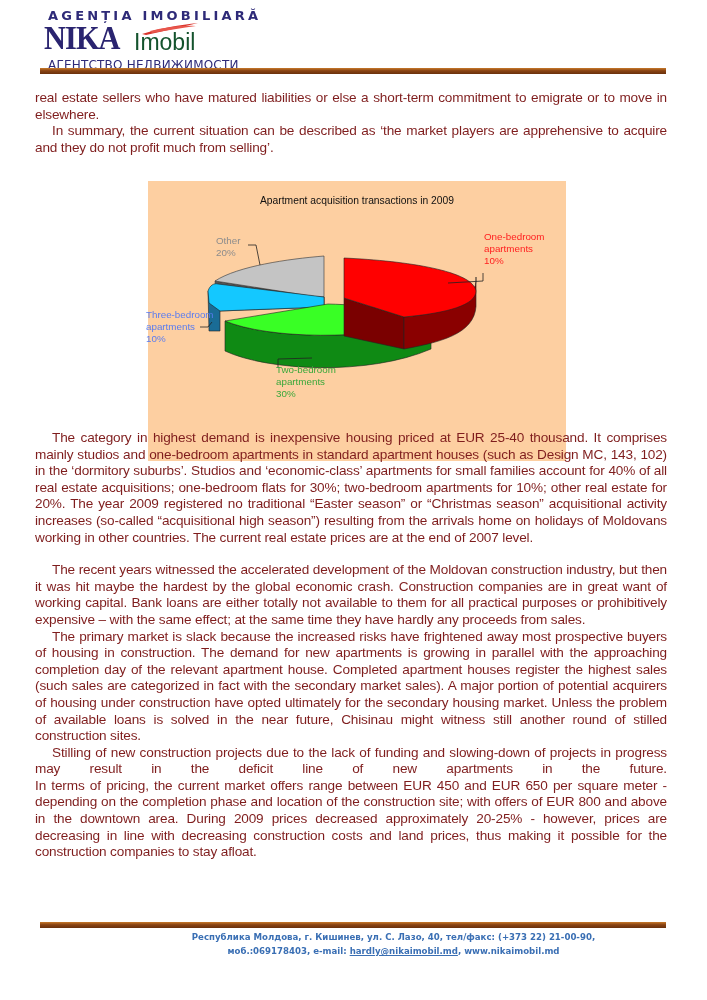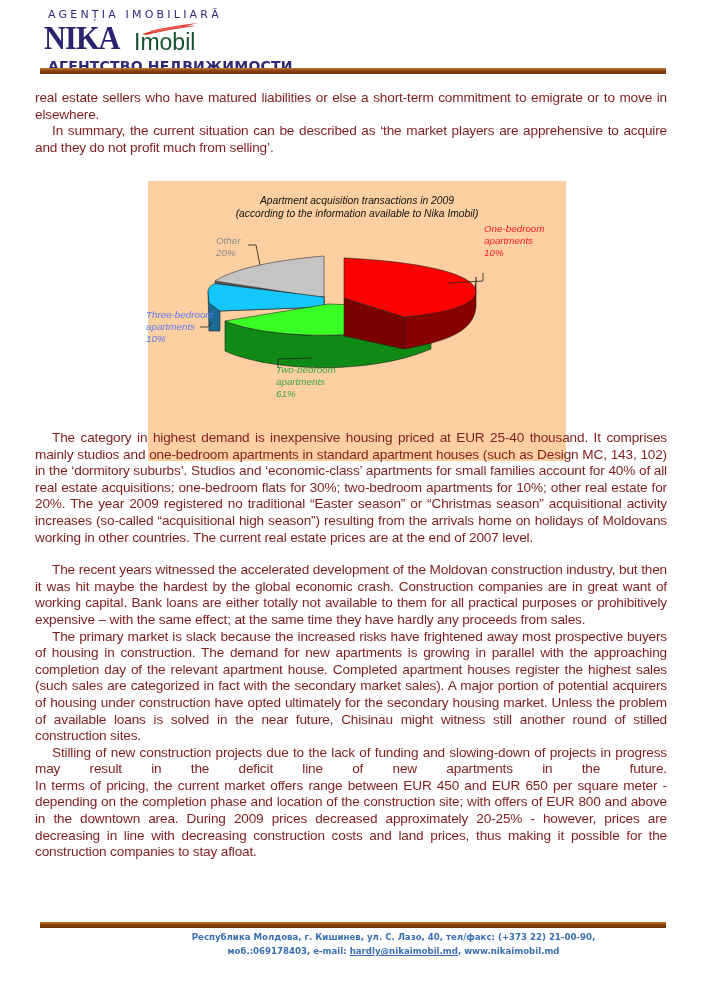--- a/index.html
+++ b/index.html
@@ -1,30 +1,30 @@
 <!DOCTYPE html>
 <html><head>
 <meta charset="utf-8">
 <style>
   html, body { margin:0; padding:0; background:#ffffff; }
   body { width:707px; height:1000px; position:relative; overflow:hidden; font-family:"Liberation Sans", sans-serif; color:#111; }
   .header { position:absolute; left:40px; top:6px; width:600px; height:80px; }
-  .logo-top { position:absolute; left:8px; top:2px; font-size:11px; font-weight:normal; letter-spacing:3.2px; color:#2e2a78; font-family:"DejaVu Sans", sans-serif; }
+  .logo-top { position:absolute; left:8px; top:2px; font-size:13px; font-weight:bold; letter-spacing:3.2px; color:#2e2a78; font-family:"DejaVu Sans", sans-serif; }
   .logo-nika { position:absolute; left:4px; top:14px; font-size:33px; font-weight:bold; color:#2a2470; font-family:"Liberation Serif", serif; letter-spacing:-1px; transform:scaleX(0.92); transform-origin:left; }
   .logo-imobil { position:absolute; left:94px; top:23px; font-size:23px; color:#14532d; font-family:"Liberation Sans", sans-serif; }
   .logo-swoosh { position:absolute; left:100px; top:16px; }
-  .logo-ru { position:absolute; left:8px; top:52px; font-size:14px; font-weight:bold; color:#2e2a78; font-family:"DejaVu Sans", sans-serif; letter-spacing:0.2px; }
+  .logo-ru { position:absolute; left:8px; top:52px; font-size:12px; font-weight:normal; color:#2e2a78; font-family:"DejaVu Sans", sans-serif; letter-spacing:0.2px; }
   .rule { position:absolute; left:40px; width:626px; height:6px; background:linear-gradient(#c87a2a 0%, #8a4414 45%, #6a300c 100%); }
   .rule.top { top:68px; }
   .rule.bottom { top:922px; }
   .text { position:absolute; left:35px; width:632px; font-size:13.6px; line-height:16.6px; text-align:justify; font-family:"Liberation Sans", sans-serif; color:#7f1d1d; letter-spacing:-0.15px; }
   .text p { margin:0; }
   .indent { text-indent:17px; }
   .italic { font-style:italic; }
-  .chart { position:absolute; left:148px; top:181px; width:418px; height:280px; background:#fdcfa1;font-style:italic; }
+  .chart { position:absolute; left:148px; top:181px; width:418px; height:280px; background:#fdcfa1; }
   .chart-title { position:absolute; left:0; top:13px; width:418px; text-align:center; font-size:10.3px; line-height:13px; color:#111; font-family:"Liberation Sans", sans-serif; }
   .lbl { position:absolute; text-align:left; font-size:9.8px; line-height:12px; font-family:"Liberation Sans", sans-serif; }
   .footer { position:absolute; left:0; width:707px; text-align:center; font-size:8.6px; line-height:14px; font-weight:bold; color:#3a6fb4; font-family:"DejaVu Sans", sans-serif;padding-left:40px; }
   .footer a { color:#3a6fb4; text-decoration:underline; }
 </style>
 </head>
 <body>
 
 <div class="header">
   <div class="logo-top">AGENȚIA IMOBILIARĂ</div>
@@ -39,21 +39,20 @@
 <div class="rule top"></div>
 
 <div class="text" style="top:90px;">
   <p>real estate sellers who have matured liabilities or else a short-term commitment to emigrate or to move in elsewhere.</p>
   <p class="indent">In summary, the current situation can be described as ‘the market players are apprehensive to acquire and they do not profit much from selling’.</p>
 </div>
 
 <div class="chart">
   <div class="chart-title">
     <div>Apartment acquisition transactions in 2009</div>
-    <div>(according to the information available to Nika Imobil)</div>
   </div>
 
   <svg width="418" height="220" viewBox="0 0 418 220" style="position:absolute;left:0;top:0;">
 
     <path d="M67 100 L68 112 L176 129 L176 117 Z" fill="#555" stroke="#333" stroke-width="0.6"></path>
     <path d="M67 100 C 90 85, 140 78, 176 75 L176 117 Z" fill="#c4c4c4" stroke="#333" stroke-width="0.6"></path>
 
     <path d="M60 110 L61 150 L72 150 L72 130 L176 126 L176 116 Z" fill="#1a6c96" stroke="#222" stroke-width="0.6"></path>
     <path d="M60 110 C 62 104, 66 102, 70 103 L176 116 L176 126 L72 130 L61 122 Z" fill="#14c8ff" stroke="#222" stroke-width="0.6"></path>
 
@@ -69,34 +68,34 @@
     <path d="M100 64 L108 64 L112 84" fill="none" stroke="#222" stroke-width="0.8"></path>
     <path d="M335 92 L335 100 L300 102" fill="none" stroke="#222" stroke-width="0.8"></path>
     <path d="M52 146 L60 146 L64 141" fill="none" stroke="#222" stroke-width="0.8"></path>
     <path d="M130 187 L130 178 L164 177" fill="none" stroke="#222" stroke-width="0.8"></path>
   </svg>
 
   <div class="lbl" style="left:68px; top:54px; width:50px; color:#8c8c8c;">
     <div>Other</div>
     <div>20%</div>
   </div>
-  <div class="lbl" style="left:336px; top:42px; width:80px; color:#ff2020;">
+  <div class="lbl" style="left:336px; top:50px; width:80px; color:#ff2020;">
     <div>One-bedroom</div>
     <div>apartments</div>
     <div>10%</div>
   </div>
   <div class="lbl" style="left:-2px; top:128px; width:86px; color:#5a7cf0;">
     <div>Three-bedroom</div>
     <div>apartments</div>
     <div>10%</div>
   </div>
   <div class="lbl" style="left:128px; top:183px; width:80px; color:#3aa83a;">
     <div>Two-bedroom</div>
     <div>apartments</div>
-    <div>61%</div>
+    <div>30%</div>
   </div>
 </div>
 
 <div class="text" style="top:430px;">
   <p class="indent">The category in highest demand is inexpensive housing priced at EUR 25-40 thousand. It comprises mainly studios and one-bedroom apartments in standard apartment houses (such as Design MC, 143, 102) in the ‘dormitory suburbs’. Studios and ‘economic-class’ apartments for small families account for 40% of all real estate acquisitions; one-bedroom flats for 30%; two-bedroom apartments for 10%; other real estate for 20%. The year 2009 registered no traditional “Easter season” or “Christmas season” acquisitional activity increases (so-called “acquisitional high season”) resulting from the arrivals home on holidays of Moldovans working in other countries. The current real estate prices are at the end of 2007 level.</p>
   <p style="height:16px;"></p>
   <p class="indent">The recent years witnessed the accelerated development of the Moldovan construction industry, but then it was hit maybe the hardest by the global economic crash. Construction companies are in great want of working capital. Bank loans are either totally not available to them for all practical purposes or prohibitively expensive – with the same effect; at the same time they have hardly any proceeds from sales.</p>
   <p class="indent">The primary market is slack because the increased risks have frightened away most prospective buyers of housing in construction. The demand for new apartments is growing in parallel with the approaching completion day of the relevant apartment house. Completed apartment houses register the highest sales (such sales are categorized in fact with the secondary market sales). A major portion of potential acquirers of housing under construction have opted ultimately for the secondary housing market. Unless the problem of available loans is solved in the near future, Chisinau might witness still another round of stilled construction sites.</p>
   <p class="indent" style="text-align-last:justify;">Stilling of new construction projects due to the lack of funding and slowing-down of projects in progress may result in the deficit line of new apartments in the future.</p>
   <p>In terms of pricing, the current market offers range between EUR 450 and EUR 650 per square meter - depending on the completion phase and location of the construction site; with offers of EUR 800 and above in the downtown area. During 2009 prices decreased approximately 20-25% - however, prices are decreasing in line with decreasing construction costs and land prices, thus making it possible for the construction companies to stay afloat.</p>

